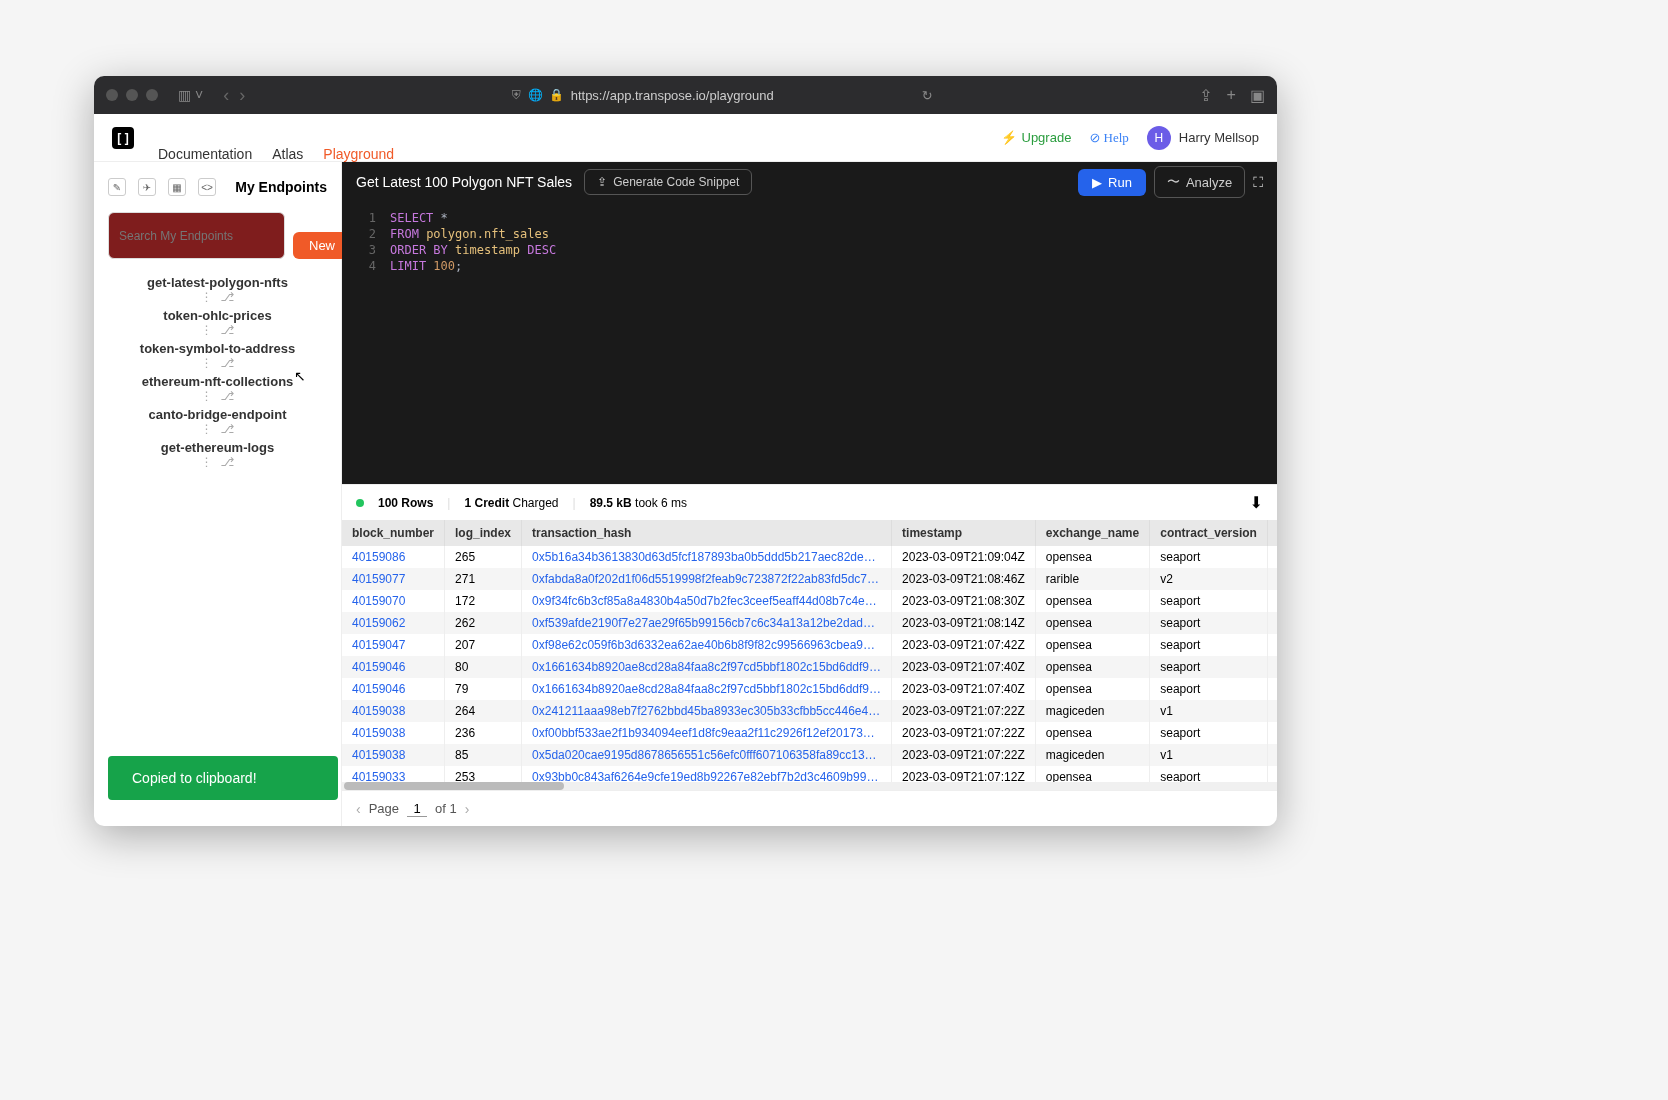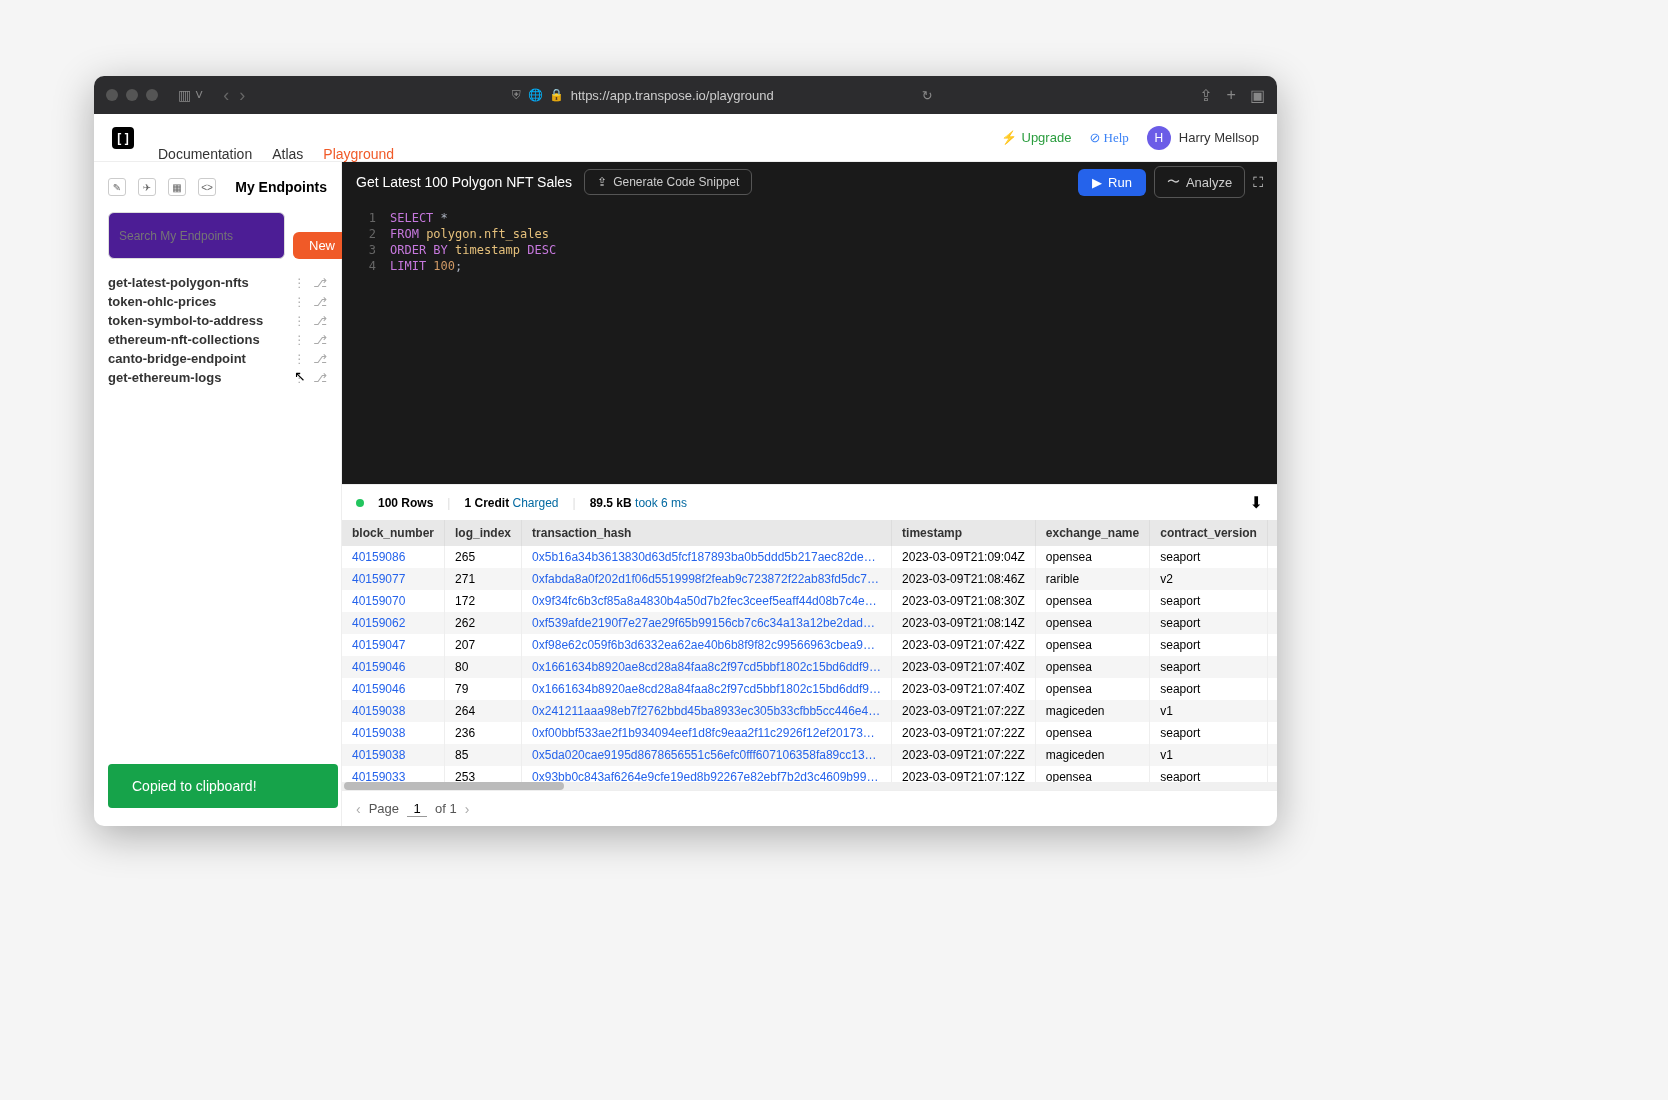--- a/index.html
+++ b/index.html
@@ -31,24 +31,24 @@
 .avatar { width: 24px; height: 24px; border-radius: 50%; background: #6b5ce7; color: #fff; display: flex; align-items: center; justify-content: center; font-size: 12px; font-weight: 500; }
 
 .app-body { display: flex; height: calc(100% - 86px); }
 
 .sidebar { width: 248px; border-right: 1px solid #eee; padding: 10px 0; display: flex; flex-direction: column; }
 .sb-tools { display: flex; align-items: center; padding: 6px 14px; }
 .tool-icons { display: flex; gap: 12px; }
 .tool-ic { width: 18px; height: 18px; border: 1px solid #ccc; border-radius: 3px; font-size: 10px; display: flex; align-items: center; justify-content: center; color: #666; }
 .sb-title { margin-left: auto; font-weight: 600; font-size: 14px; }
 .sb-search-row { display: flex; gap: 8px; padding: 10px 14px; }
-.sb-search { flex: 1; border: 1px solid #ddd; border-radius: 6px; padding: 6px 10px; font-size: 12px; background: #4c1d95; color: #999; }
+.sb-search { flex: 1; border: 1px solid #ddd; border-radius: 6px; padding: 6px 10px; font-size: 12px; background: #7f1d1d; color: #999; }
 .new-btn { background: #f05a28; color: #fff; border: none; border-radius: 6px; padding: 6px 16px; font-size: 13px; font-weight: 500; cursor: pointer; margin-top: 20px; }
 .endpoint-list { padding: 4px 14px; }
-.ep-item { display: flex; align-items: center; padding: 2px 0; font-size: 13px; color: #333; }
+.ep-item { display: flex; align-items: center; padding: 2px 0; font-size: 13px; color: #333; flex-direction: column; }
 .ep-name { font-weight: 600; flex: 1; }
 .ep-actions { display: flex; gap: 8px; color: #aaa; font-size: 12px; }
 
 .main { flex: 1; display: flex; flex-direction: column; overflow: hidden; }
 .editor-toolbar { height: 40px; background: #1a1a1a; display: flex; align-items: center; padding: 15px 14px; gap: 12px; }
 .query-name { color: #fff; font-size: 14px; }
 .gen-snippet { background: transparent; border: 1px solid #555; color: #ccc; border-radius: 6px; padding: 5px 12px; font-size: 12px; display: flex; align-items: center; gap: 6px; cursor: pointer; }
 .tb-right { margin-left: auto; display: flex; gap: 8px; align-items: center; }
 .run-btn { background: #2563eb; color: #fff; border: none; border-radius: 6px; padding: 6px 14px; font-size: 13px; display: flex; align-items: center; gap: 6px; cursor: pointer; }
 .analyze-btn { background: transparent; border: 1px solid #555; color: #ccc; border-radius: 6px; padding: 6px 12px; font-size: 13px; display: flex; align-items: center; gap: 6px; cursor: pointer; }
@@ -59,36 +59,36 @@
 .ln { width: 20px; color: #666; text-align: right; margin-right: 14px; user-select: none; }
 .kw { color: #c678dd; }
 .tbl { color: #e5c07b; }
 .num { color: #d19a66; }
 .star { color: #abb2bf; }
 
 .results-bar { height: 36px; border-top: 1px solid #eee; display: flex; align-items: center; padding: 0 14px; font-size: 12px; gap: 14px; }
 .dot-green { width: 8px; height: 8px; background: #22c55e; border-radius: 50%; }
 .rb-bold { font-weight: 600; }
 .rb-sep { color: #ddd; }
-.rb-gray { color: #0369a1; }
+.rb-gray { color: #000000; }
 .dl-ic { margin-left: auto; font-size: 16px; }
 
 .table-wrap { flex: 1; overflow: auto; }
 table { border-collapse: collapse; font-size: 12px; width: 100%; }
 thead th { background: #e8e8e8; text-align: left; padding: 6px 10px; font-weight: 600; color: #333; border-right: 1px solid #ddd; position: sticky; top: 0; white-space: nowrap; }
 tbody td { padding: 4px 10px; border-right: 1px solid #eee; white-space: nowrap; }
 tbody tr:nth-child(even) { background: #f5f5f5; }
 .link-cell { color: #2563eb; }
 .hash-cell { color: #2563eb; max-width: 370px; overflow: hidden; text-overflow: ellipsis; }
 
 .pagination { height: 36px; border-top: 1px solid #eee; display: flex; align-items: center; padding: 0 14px; font-size: 13px; gap: 8px; color: #555; }
 .pg-arrow { color: #aaa; font-size: 14px; }
 .pg-input { width: 20px; border: none; border-bottom: 1px solid #999; text-align: center; font-size: 13px; }
 
-.toast { position: absolute; bottom: 18px; left: 14px; background: #16a34a; color: #fff; padding: 14px 24px; border-radius: 4px; font-size: 14px; width: 230px; }
+.toast { position: absolute; bottom: 26px; left: 14px; background: #16a34a; color: #fff; padding: 14px 24px; border-radius: 4px; font-size: 14px; width: 230px; }
 
 .cursor { position: absolute; top: 292px; left: 200px; font-size: 14px; color: #000; pointer-events: none; }
 
 .hscroll { height: 8px; background: #f0f0f0; }
 .hscroll-thumb { height: 8px; width: 220px; background: #bbb; border-radius: 4px; margin-left: 2px; }
 </style>
 </head>
 <body>
 
 <div class="browser-window">

